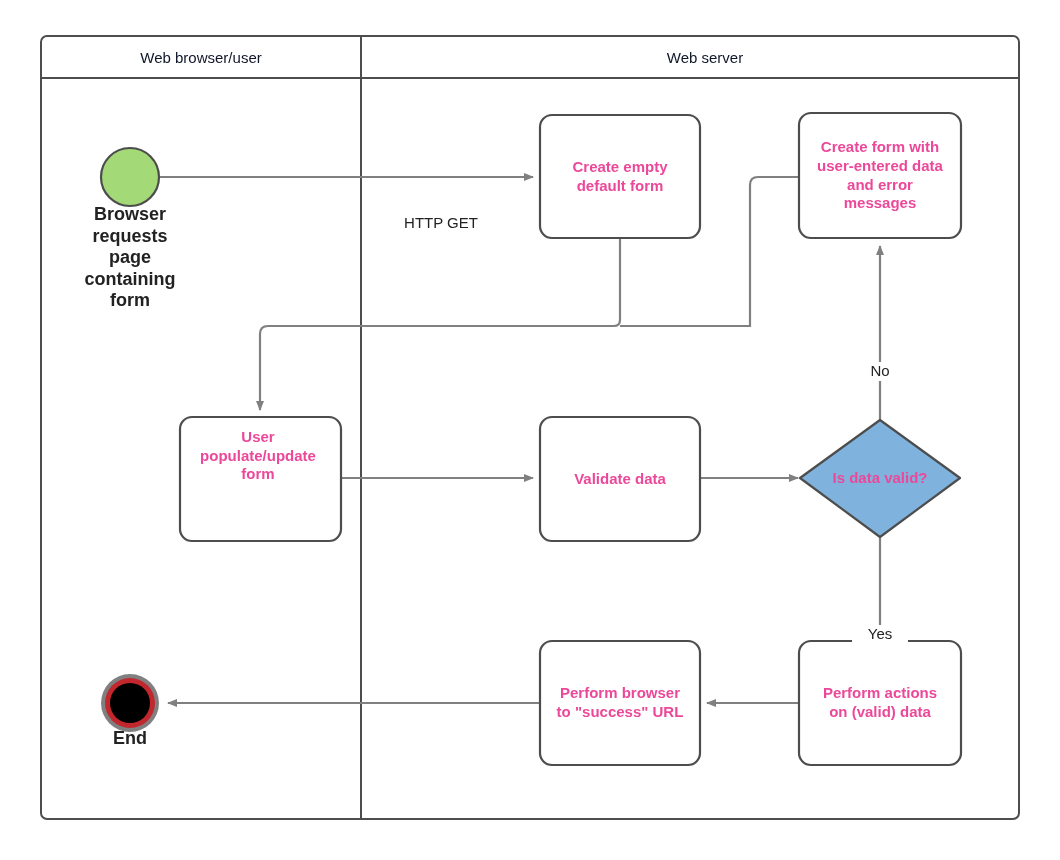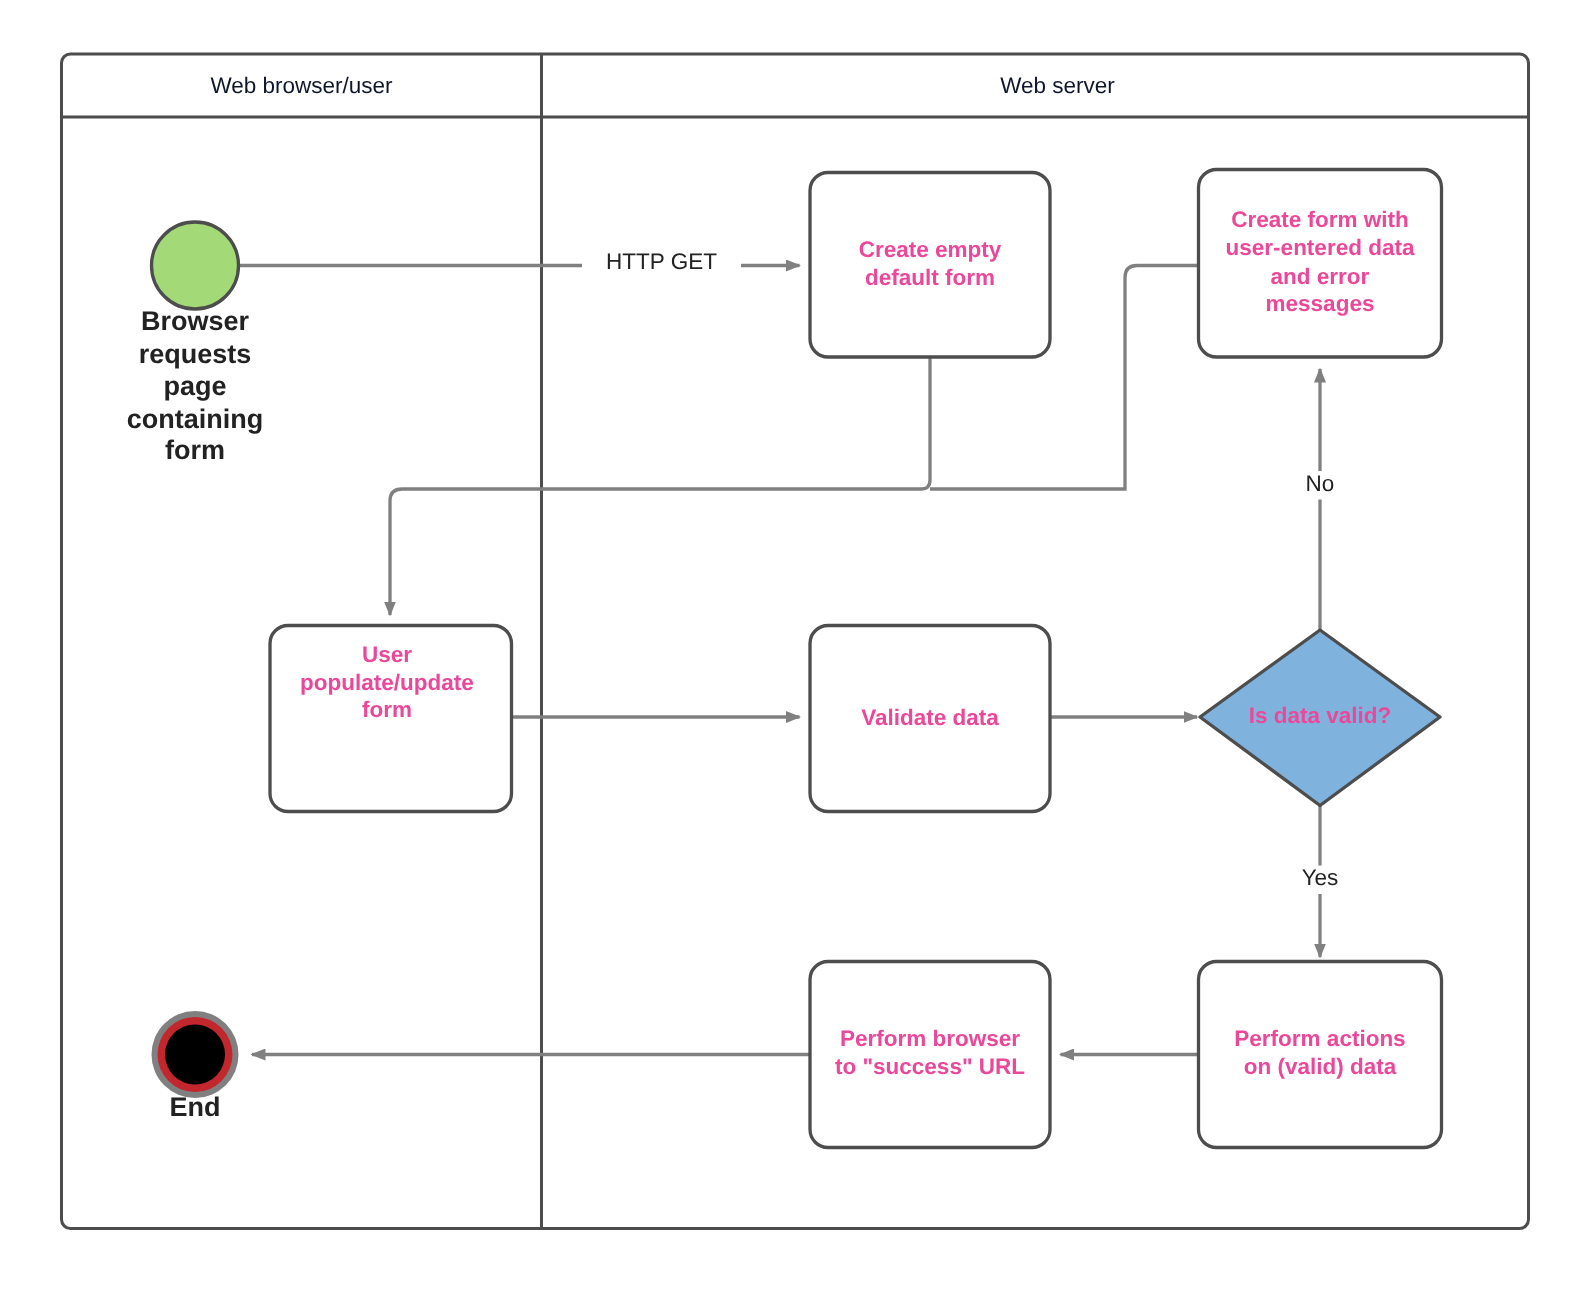--- a/index.html
+++ b/index.html
@@ -48,20 +48,21 @@
     color: #0f172a;
   }
   .edge-label {
     position: absolute;
     text-align: center;
     font-size: 15px;
     color: #222222;
     line-height: 1.25;
     background: #ffffff;
     white-space: pre-line;
+    margin-top: 48px;
   }
   .terminal-caption {
     position: absolute;
     text-align: center;
     font-weight: bold;
     font-size: 18px;
     color: #222222;
     line-height: 1.2;
     white-space: pre-line;
   }

